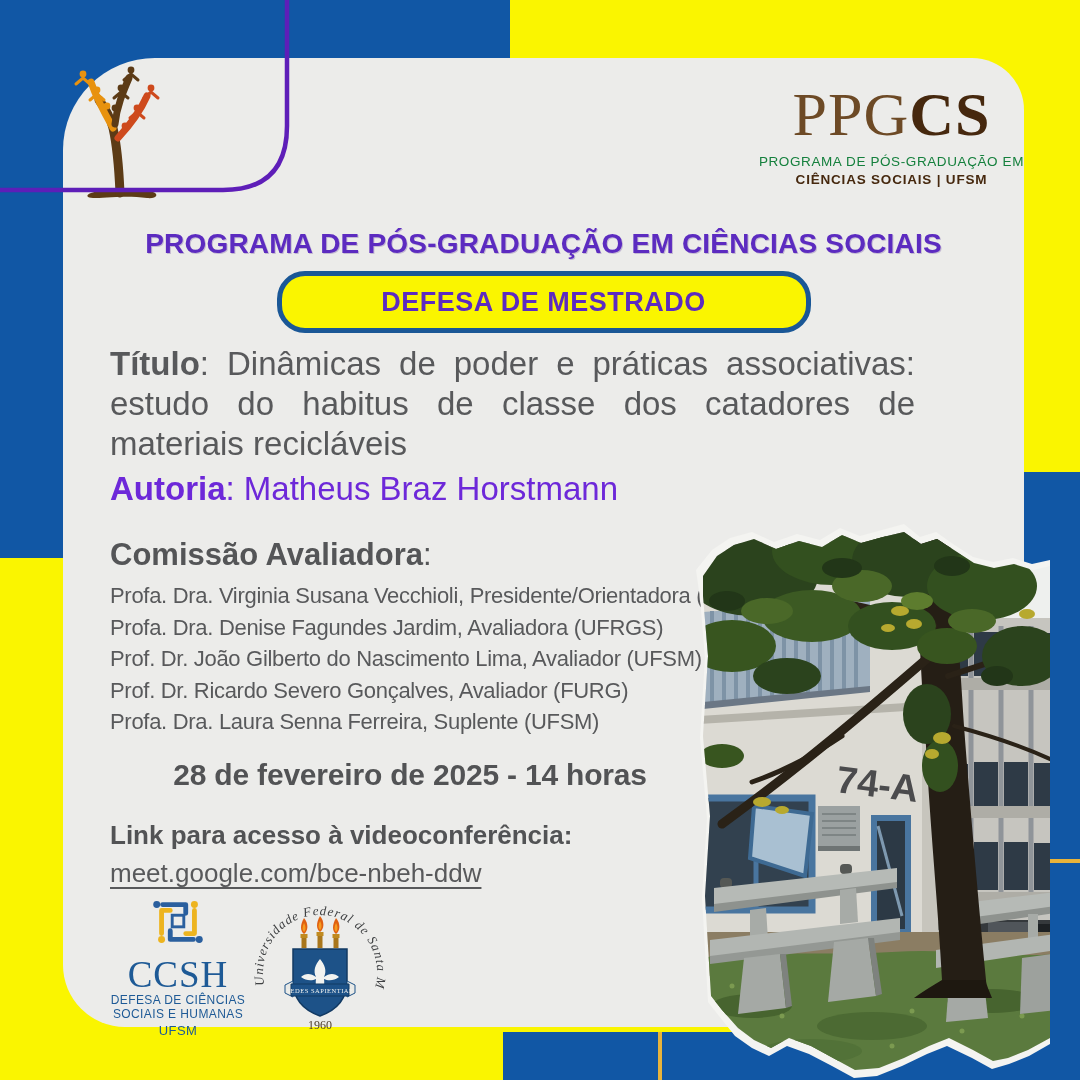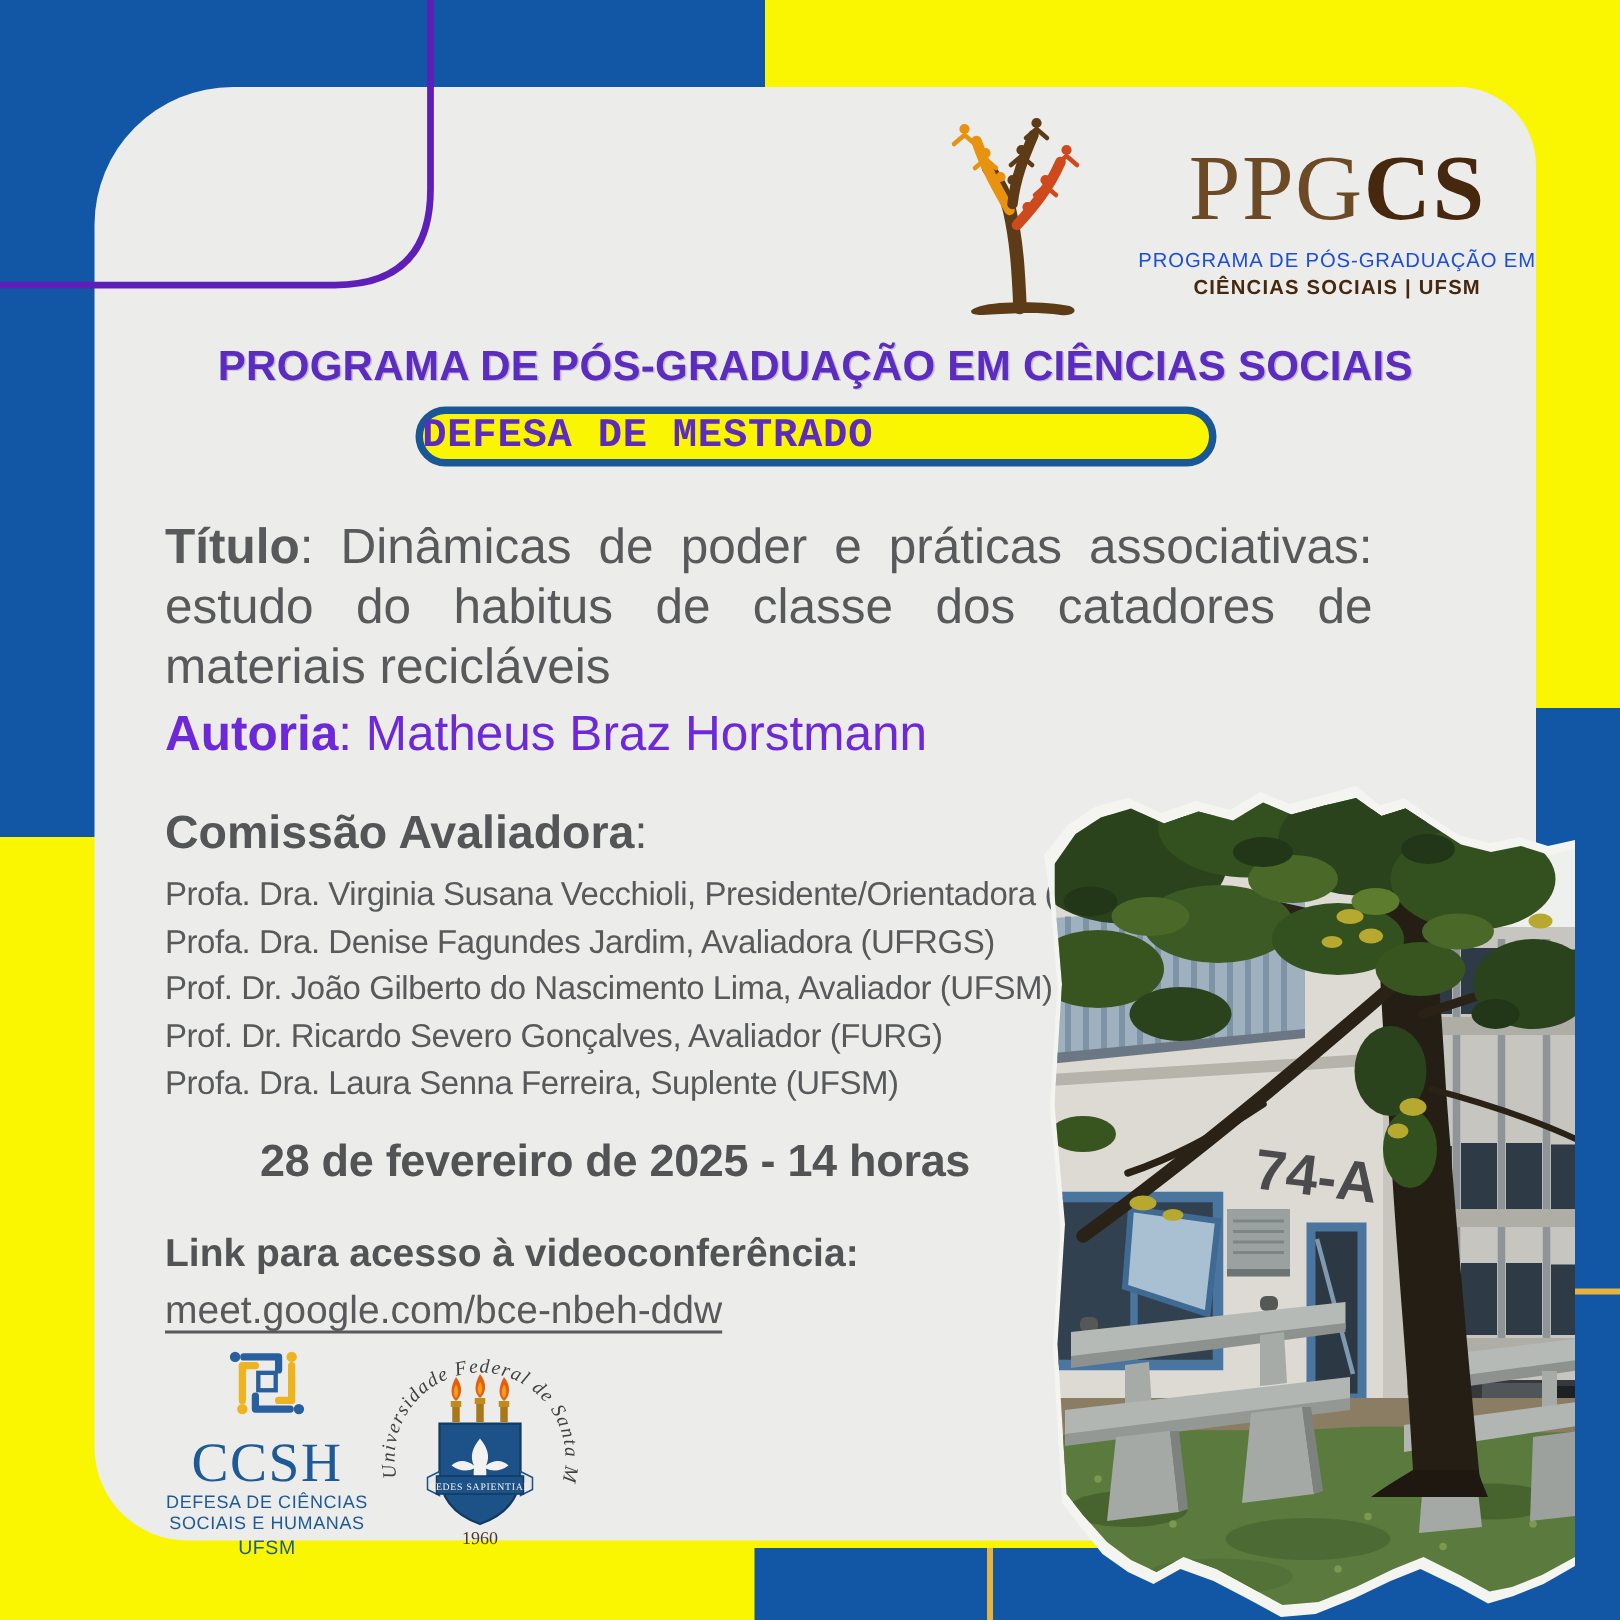--- a/index.html
+++ b/index.html
@@ -15,37 +15,37 @@
   .blue-bottom{left:503px;top:1032px;width:577px;height:48px;background:#1157A5;}
   .gold-h{left:1024px;top:859px;width:56px;height:4px;background:#E8B33B;}
   .gold-v{left:658px;top:1032px;width:4px;height:48px;background:#E8B33B;}
   
   .card{
     left:63px;top:58px;width:961px;height:969px;background:#ECECEA;
     border-radius:92px 52px 52px 62px;z-index:2;
   }
   .purple-line{left:0;top:0;width:300px;height:200px;z-index:3;}
   
-  .logo-row{left:0;top:16px;width:100%;display:flex;justify-content:flex-end;align-items:flex-start;gap:14px;}
+  .logo-row{left:0;top:4px;width:100%;display:flex;justify-content:space-between;align-items:flex-start;gap:14px;}
   .ppgcs-text{padding-top:22px;text-align:center;}
   .ppgcs-acronym{font-family:"Liberation Serif", serif;font-size:62px;line-height:60px;letter-spacing:1px;}
   .ppgcs-acronym .lt{color:#6D4A26;}
   .ppgcs-acronym .bd{color:#46280E;font-weight:bold;}
-  .ppgcs-sub1{margin-top:10px;font-size:13.5px;letter-spacing:.6px;color:#1d4ed8;}
+  .ppgcs-sub1{margin-top:10px;font-size:13.5px;letter-spacing:.6px;color:#15803d;}
   .ppgcs-sub2{margin-top:3px;font-size:13.5px;letter-spacing:.8px;color:#46280E;font-weight:bold;}
   
   .program-title{
     left:0;top:170px;width:100%;text-align:center;
     color:#5C2BC0;font-weight:bold;font-size:28px;letter-spacing:.2px;
     text-shadow:1px 1px 0 rgba(70,30,140,.25);
   }
   .badge{
-    left:0;right:0;top:213px;margin:0 auto;width:534px;height:40px;
+    left:0;right:0;top:213px;margin:0 auto;width:534px;height:62px;
     background:#FAF500;border:5px solid #1A5796;border-radius:28px;
-    display:flex;align-items:center;box-sizing:border-box;font-family:Liberation Mono, monospace;
+    display:flex;align-items:center;justify-content:center;box-sizing:border-box;
   }
   .badge span{color:#5C2BC0;font-weight:bold;font-size:27px;letter-spacing:.5px;}
   
   .thesis-title{left:47px;top:286px;width:805px;margin:0;
     font-size:33px;line-height:40px;color:#58595B;text-align:justify;}
   .bold{font-weight:bold;}
   .author-line{left:47px;top:412px;width:805px;margin:0;font-size:33px;color:#6d28d9;}
   .committee-heading{left:47px;top:479px;margin:0;font-size:31px;color:#545557;}
   .committee-list{left:47px;top:522px;width:665px;}
   .committee-list p{margin:0;font-size:22px;line-height:31.6px;color:#58595B;letter-spacing:-0.3px;}

